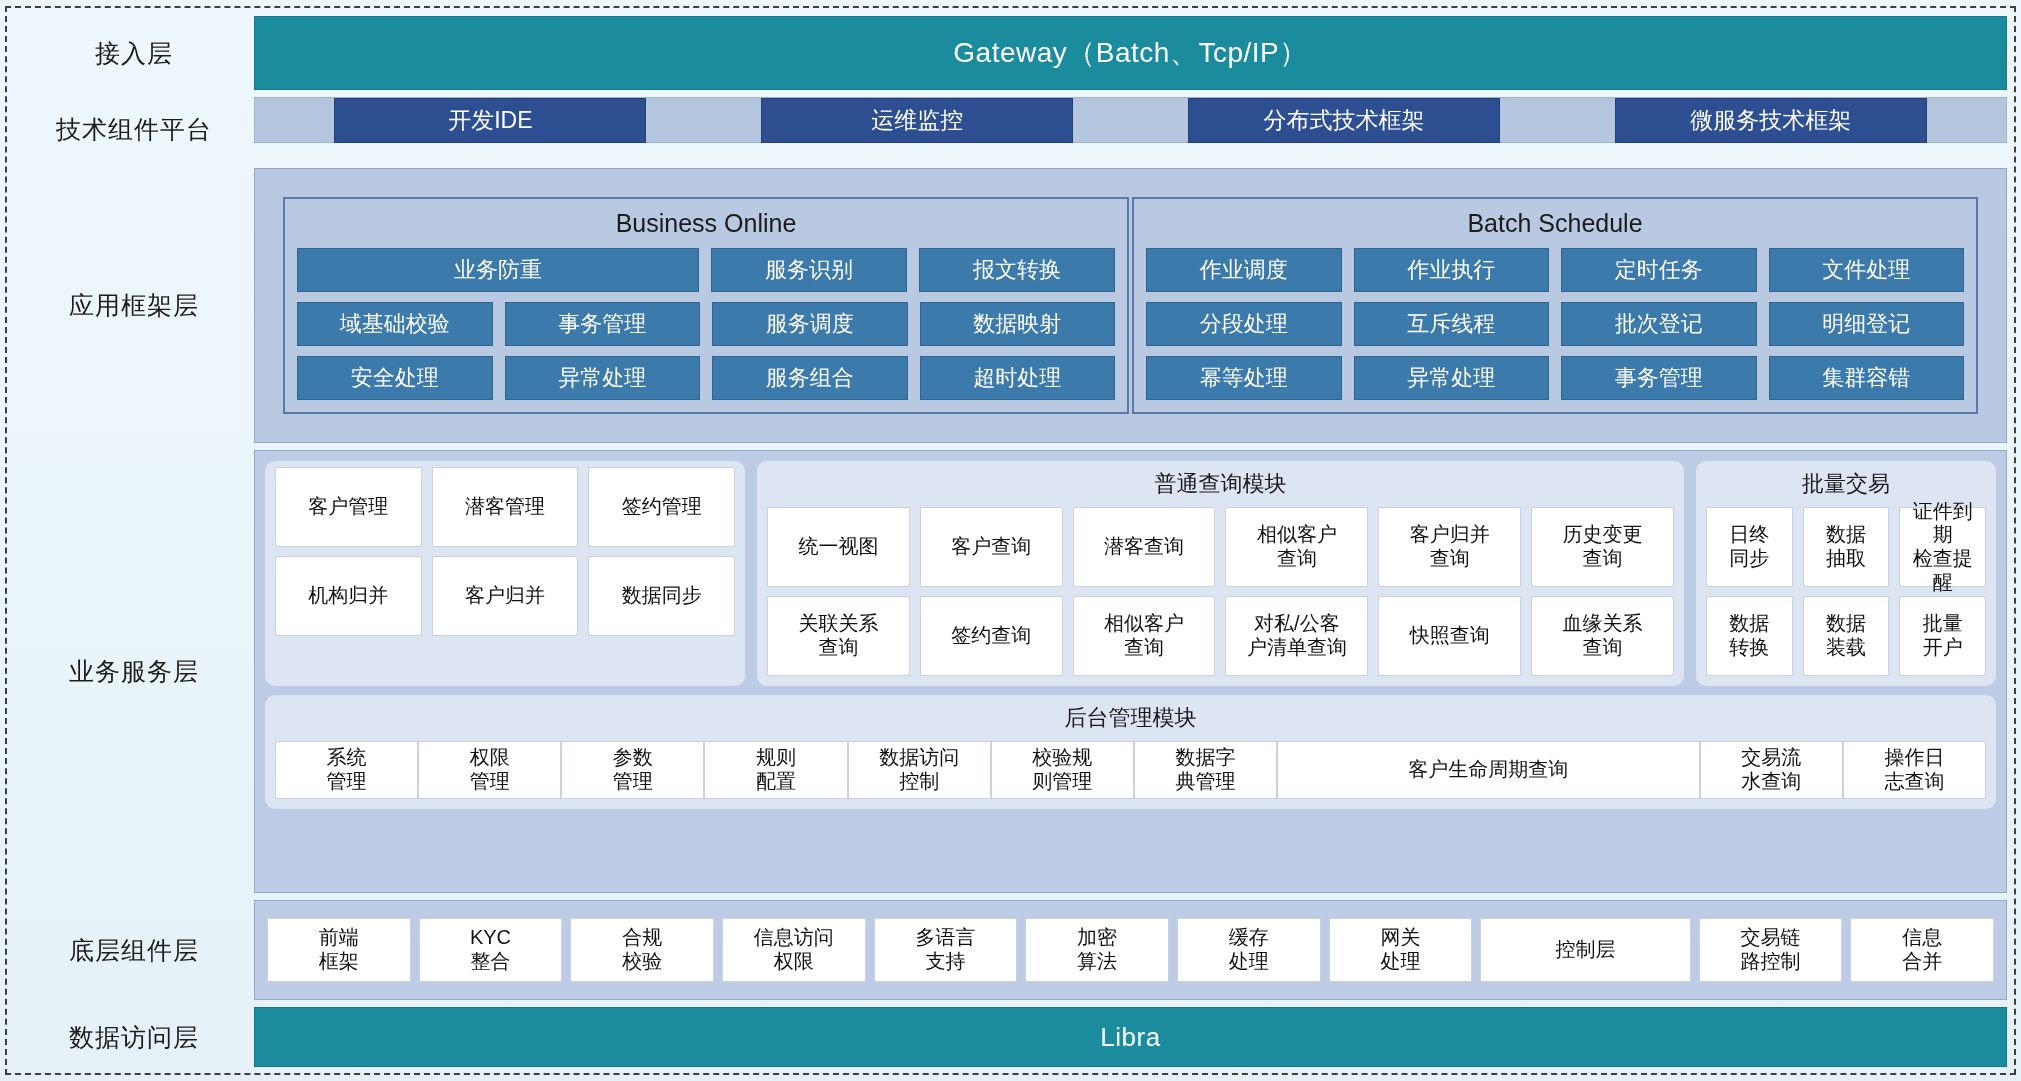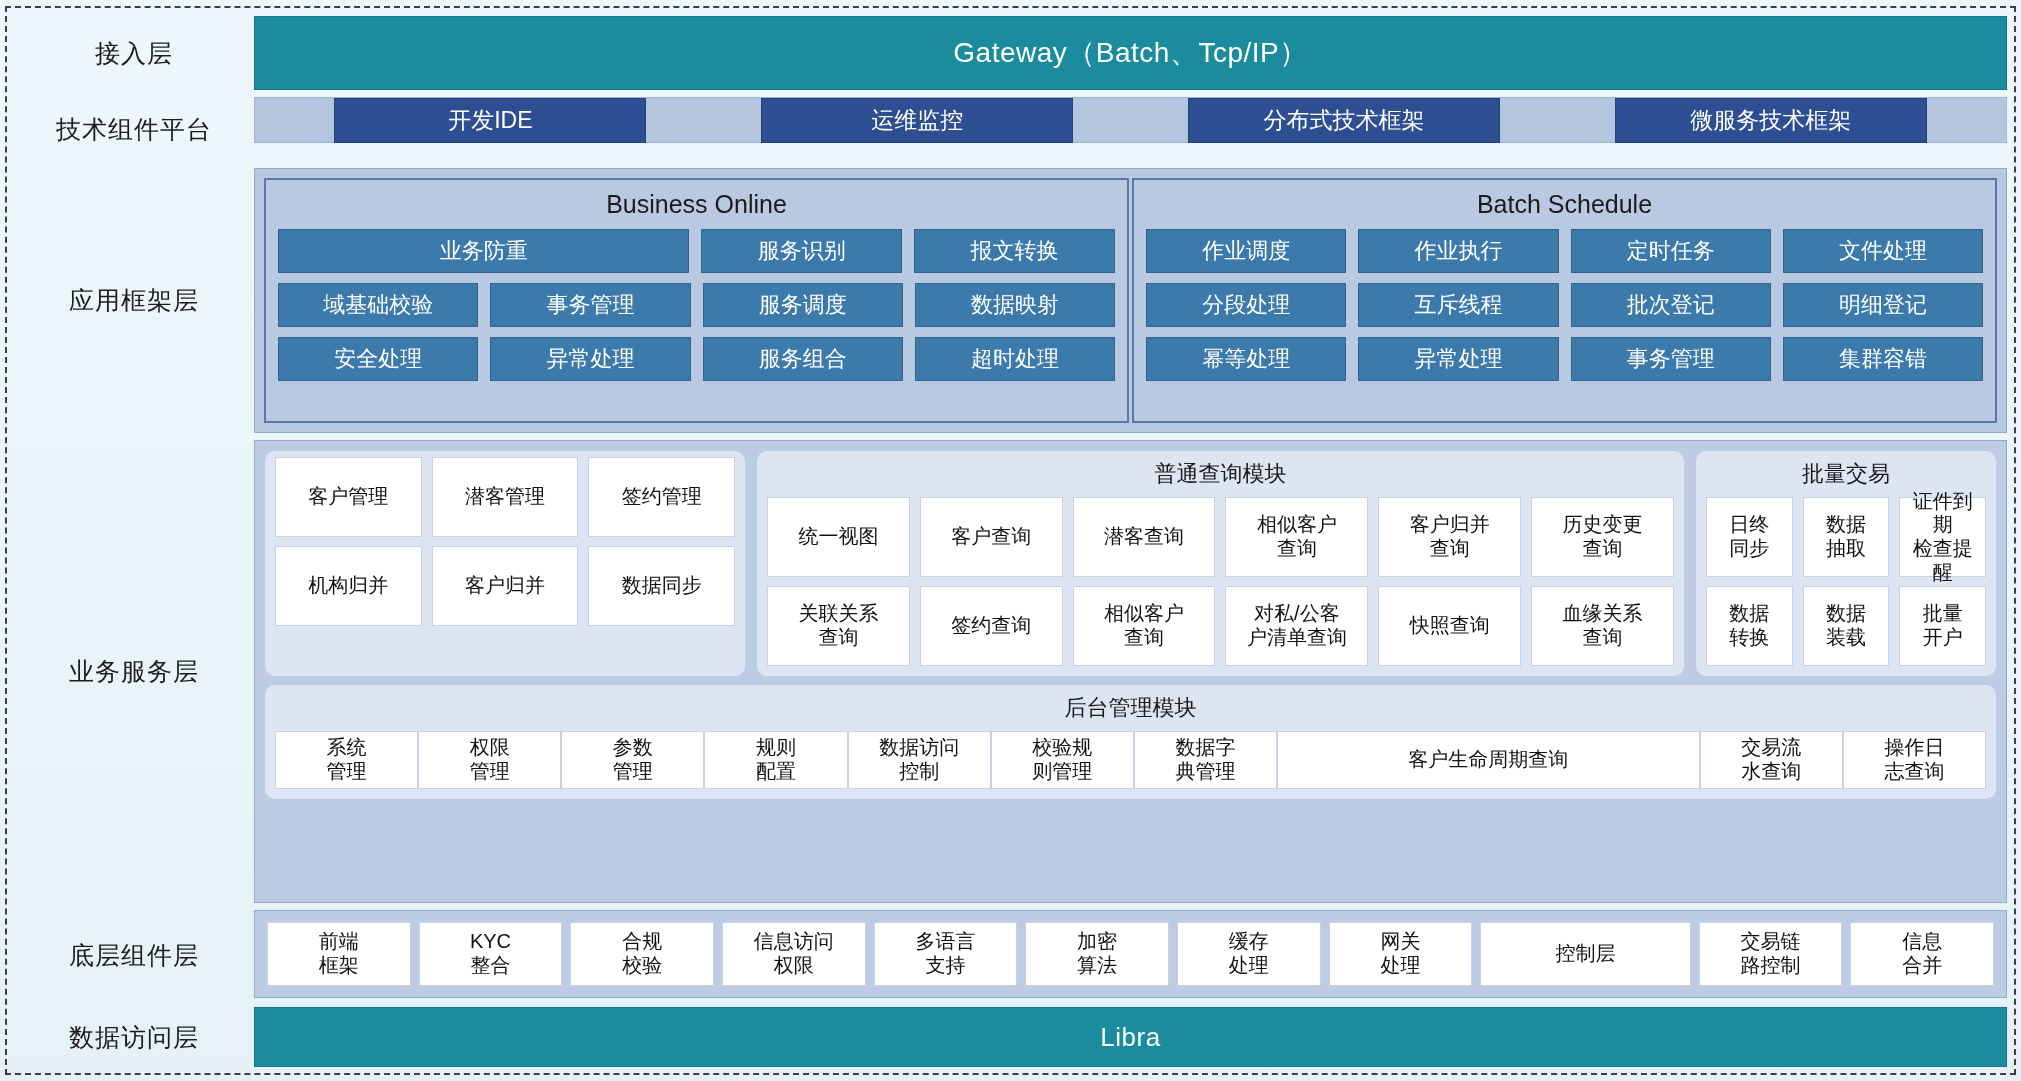--- a/index.html
+++ b/index.html
@@ -45,21 +45,21 @@
   .tech-chip{
     background:#2d4f91;color:#fff;font-size:23px;
     flex:1;max-width:310px;height:43px;
     display:flex;align-items:center;justify-content:center;
     border:1px solid #24407a;
   }
 
   
   .app-frame{
     background:#b8c8e0;border:1px solid #90a8c9;
-    padding:9px;display:flex;gap:3px;box-sizing:border-box;
+    padding:28px;display:flex;gap:3px;box-sizing:border-box;
   }
   .group-box{
     flex:1;background:#b9c9e2;border:2px solid #5a79a8;
     padding:8px 12px 12px 12px;box-sizing:border-box;
     display:flex;flex-direction:column;
   }
   .group-title{
     text-align:center;font-size:25px;color:#1b1b1b;margin:2px 0 10px 0;
   }
   .grid-rows{display:flex;flex-direction:column;gap:10px;}
@@ -98,21 +98,21 @@
   .biz-bottom{
     background:#dde4f2;border-radius:10px;padding:6px 10px 10px 10px;
     display:flex;flex-direction:column;box-sizing:border-box;
   }
   .admin-row{display:flex;}
   .admin-row .white-cell{height:58px;}
   .wide3{flex:3.1;}
 
   
   .comp-strip{
-    background:#bdcce4;border:1px solid #93abcc;height:88px;
+    background:#bdcce4;border:1px solid #93abcc;height:100px;
     display:flex;align-items:center;gap:8px;padding:0 12px;box-sizing:border-box;
   }
   .comp-strip .white-cell{height:64px;font-size:20px;}
   .comp-strip .wide{flex:1.5;}
 </style>
 </head>
 <body>
 
 <div id="root">
   <div class="dashed-frame"></div>

